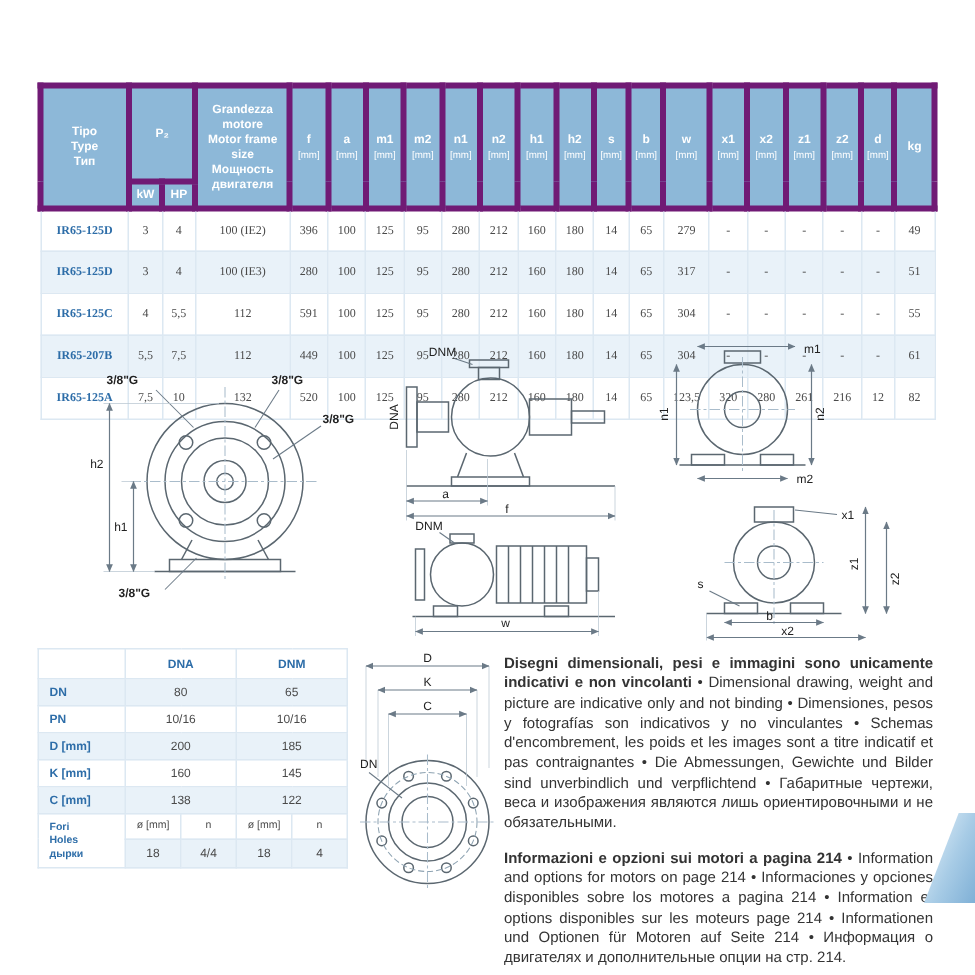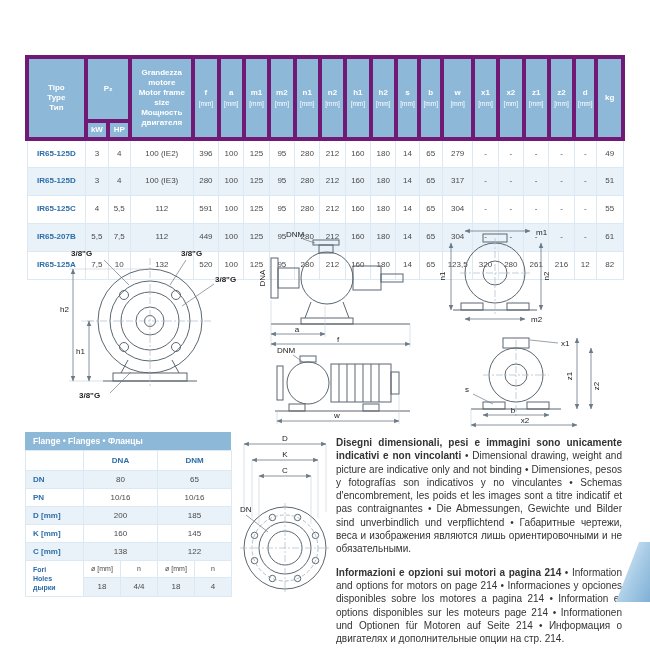--- a/index.html
+++ b/index.html
@@ -7,21 +7,21 @@
   body { background:#fff; font-family:"Liberation Sans", sans-serif; position:relative; overflow:hidden; }
   .page { position:absolute; inset:0; background:#fff; }
 
   
   .main-table { position:absolute; left:25px; top:55px; width:600px; border-collapse:collapse; table-layout:fixed; }
   .main-table th { background:#8db8d8; color:#fff; font-weight:bold; font-size:8px; border:4px solid #701a75;
                    text-align:center; vertical-align:middle; padding:2px 0; line-height:10px; }
   .main-table th.pre, .flange-table td.pre { white-space:pre-line; }
   .main-table thead tr:nth-child(1) { height:64px; }
   .main-table thead tr:nth-child(2) { height:18px; }
-  .main-table tbody tr { height:28px; }
+  .main-table tbody tr { height:28px;font-family:Liberation Serif, serif; }
   .main-table td { font-size:8px; color:#4a4a4a; text-align:center; border:1px solid #dce8f2;
                    padding:2px 1px; background:#fff; line-height:10px; }
   .main-table tr.alt td { background:#e9f2f9; }
   .main-table td.c-type { color:#2d6da8; font-weight:bold; text-align:center; }
   .dim-unit { font-size:6.5px; font-weight:normal; margin-top:1px; }
 
   
   .flange-block { position:absolute; left:25px; top:432px; width:206px; }
   .flange-title { background:#8db8d8; color:#fff; font-weight:bold; font-size:8.5px; padding:4px 8px; }
   .flange-table { width:100%; border-collapse:collapse; table-layout:fixed; }
@@ -419,21 +419,20 @@
       <text x="536" y="120">x1</text>
       <text x="547" y="150" text-anchor="middle" transform="rotate(-90 547 150)">z1</text>
       <text x="574" y="160" text-anchor="middle" transform="rotate(-90 574 160)">z2</text>
       <text x="488" y="187" text-anchor="middle">b</text>
       <text x="500" y="197" text-anchor="middle">x2</text>
       <text x="444" y="166" text-anchor="end">s</text>
     </g>
   </svg>
 
   <div class="flange-block">
-    <div class="flange-title">Flange • Flanges • Фланцы</div>
     <table class="flange-table">
       <colgroup>
         <col style="width:58px">
           <col style="width:37px">
           <col style="width:37px">
           <col style="width:37px">
           <col style="width:37px">
       </colgroup>
       <tbody id="flange-tbody">
           <tr>

